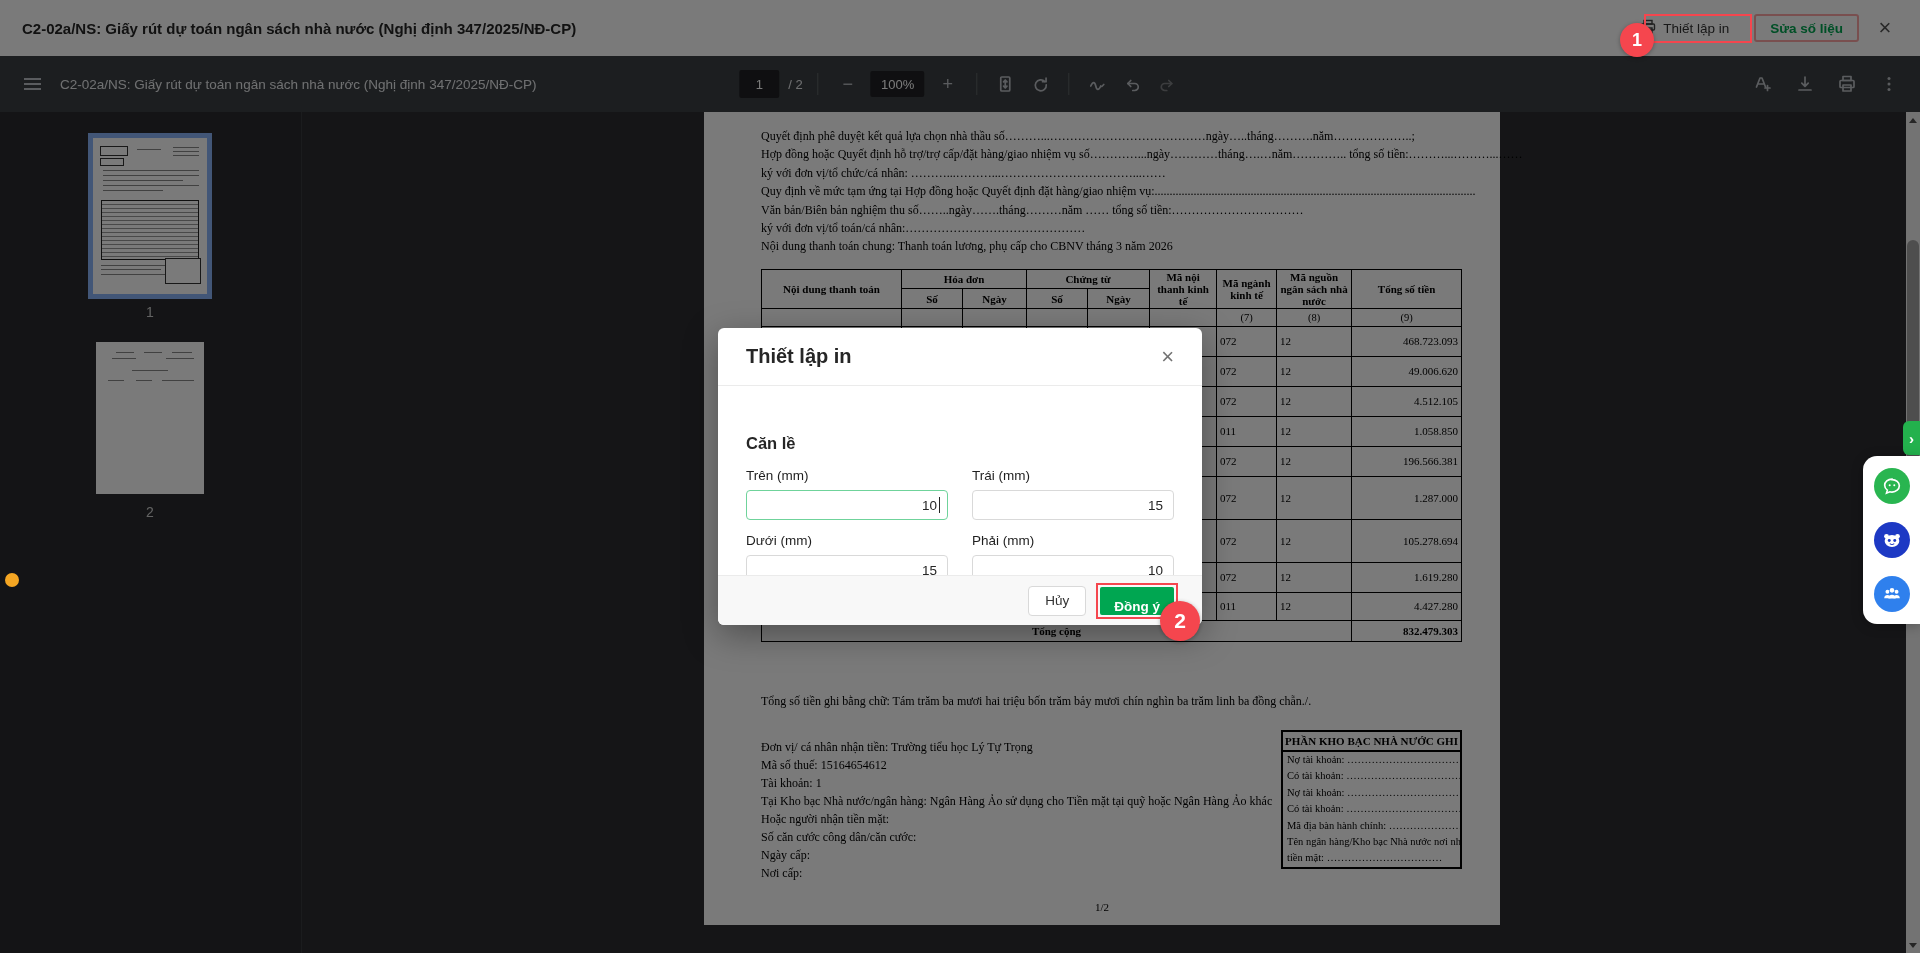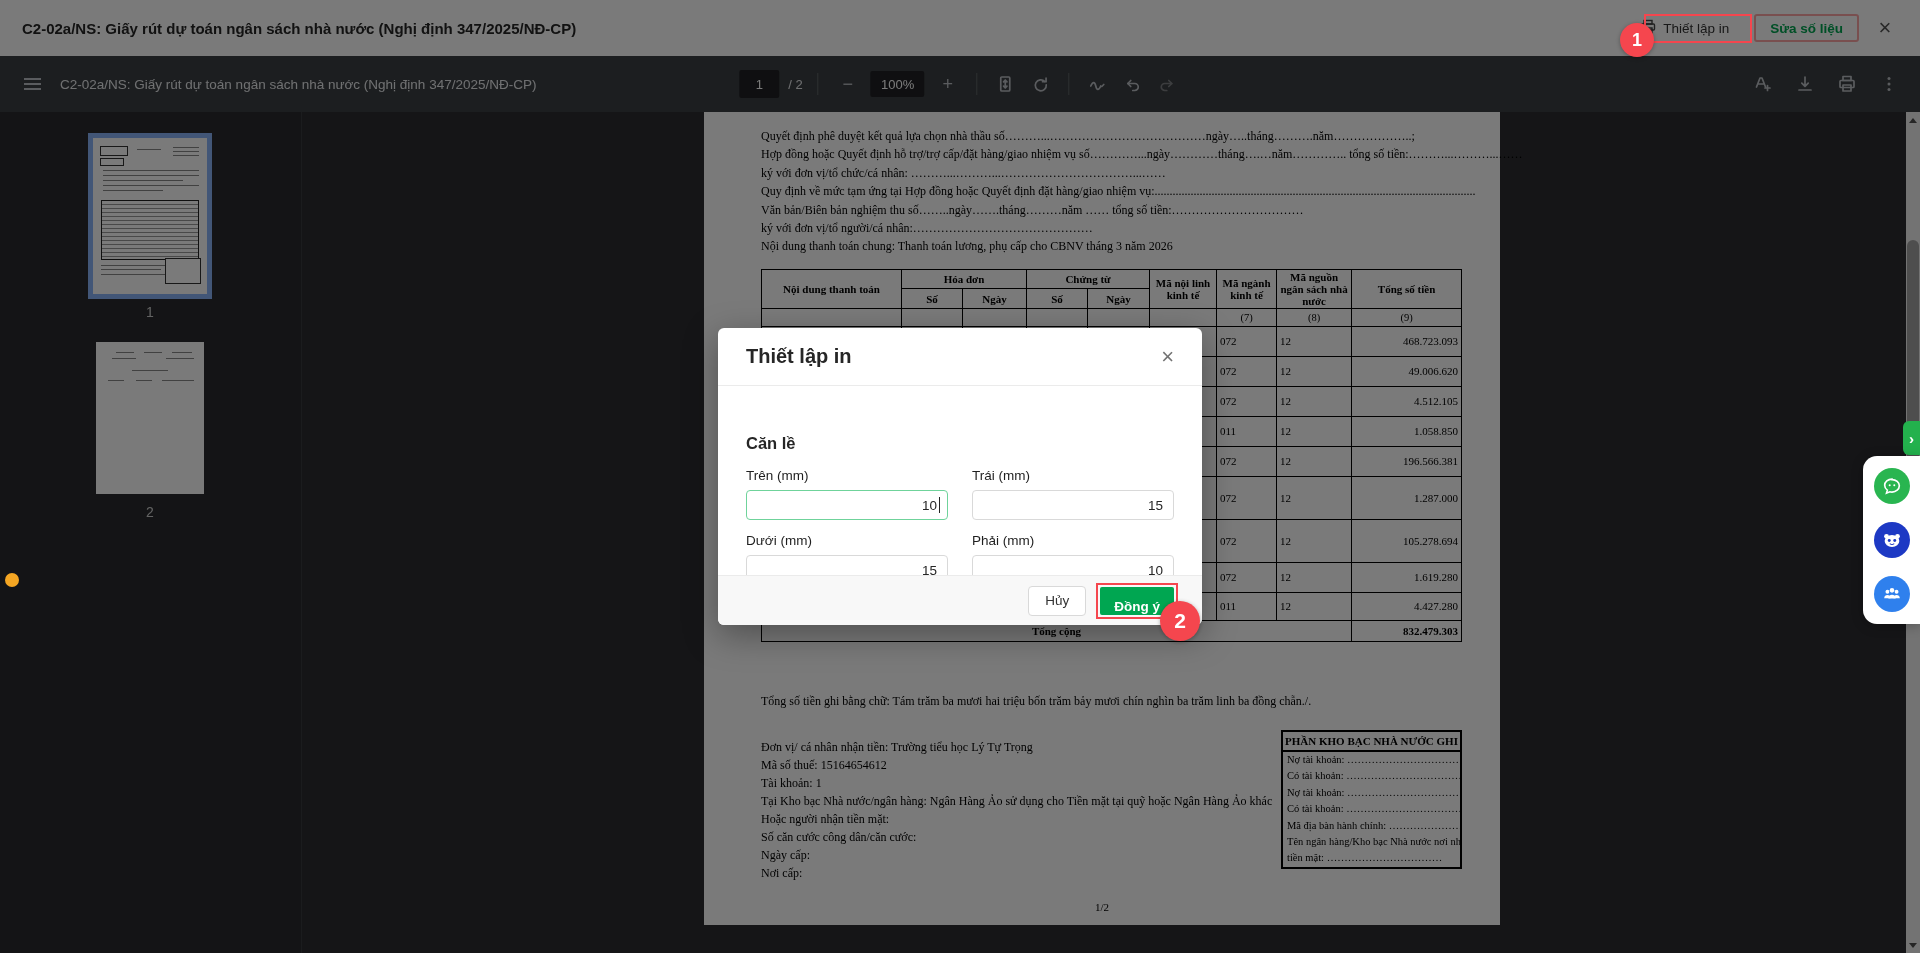--- a/index.html
+++ b/index.html
@@ -271,41 +271,41 @@
 </div>
 
 <div class="viewer">
   <div class="page">
     <div class="page-inner">
       <div class="doc-line">Quyết định phê duyệt kết quả lựa chọn nhà thầu số………...…………………………………ngày…..tháng……….năm………………..;</div>
       <div class="doc-line">Hợp đồng hoặc Quyết định hỗ trợ/trợ cấp/đặt hàng/giao nhiệm vụ số…………...ngày…………tháng….…năm………….. tổng số tiền:………...………...……</div>
       <div class="doc-line">ký với đơn vị/tổ chức/cá nhân: ………...………...……………………………...……</div>
       <div class="doc-line">Quy định về mức tạm ứng tại Hợp đồng hoặc Quyết định đặt hàng/giao nhiệm vụ:...........................................................................................................</div>
       <div class="doc-line">Văn bản/Biên bản nghiệm thu số……..ngày…….tháng………năm …… tổng số tiền:……………………………</div>
-      <div class="doc-line">ký với đơn vị/tổ người/cá nhân:………………………………………</div>
+      <div class="doc-line">ký với đơn vị/tổ toán/cá nhân:………………………………………</div>
       <div class="doc-line">Nội dung thanh toán chung:  Thanh toán lương, phụ cấp cho CBNV tháng 3 năm 2026</div>
 
       <table class="doc-table">
         <colgroup>
           <col style="width:140px">
             <col style="width:61px">
             <col style="width:64px">
           <col style="width:61px">
             <col style="width:62px">
             <col style="width:67px">
           <col style="width:60px">
             <col style="width:75px">
             <col style="width:110px">
         </colgroup>
         <tbody>
             <tr style="height:19px">
           <th rowspan="2">Nội dung thanh toán</th>
           <th colspan="2">Hóa đơn</th>
           <th colspan="2">Chứng từ</th>
-          <th rowspan="2">Mã nội linh kinh tế</th>
+          <th rowspan="2">Mã nội thanh kinh tế</th>
           <th rowspan="2">Mã ngành kinh tế</th>
           <th rowspan="2">Mã nguồn ngân sách nhà nước</th>
           <th rowspan="2">Tổng số tiền</th>
         </tr>
         <tr style="height:19px">
           <th>Số</th>
           <th>Ngày</th>
           <th>Số</th>
           <th>Ngày</th>
         </tr>

